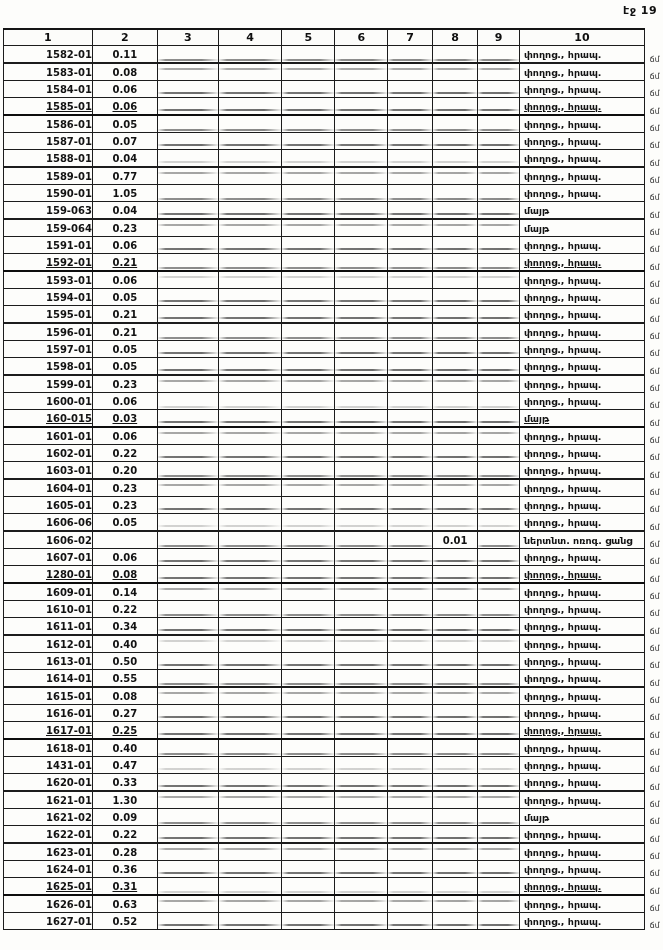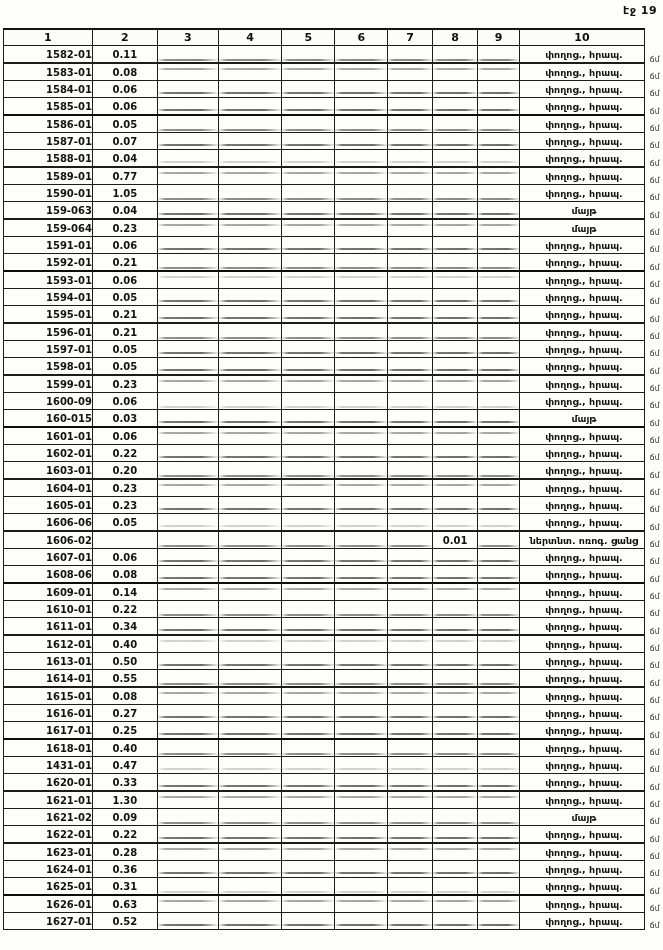--- a/index.html
+++ b/index.html
@@ -23,40 +23,40 @@
     background:#fcfcfa;
   }
   .registry td{
     border:1px solid #1c1c1c;
     font-size:10px;font-weight:700;color:#121212;
     height:16px;padding:0;white-space:nowrap;overflow:hidden;
     background:#fdfdfb;
   }
   .registry td.c1{padding-left:6px;text-align:right;}
   .registry td.c2{text-align:center;}
-  .registry td.c10{padding-left:4px;text-align:center;font-size:9.5px;}
+  .registry td.c10{padding-left:4px;text-align:left;font-size:9.5px;}
   .registry td.note{
     border:none;background:transparent;
     font-size:8px;font-weight:400;color:#2e2e2e;
     padding-left:5px;vertical-align:bottom;
     transform:rotate(-2deg);
   }
   
   .registry td.mid{position:relative;}
   .registry td.mid:empty::after{
     content:"";position:absolute;left:-1px;right:-1px;top:11px;height:1.8px;
     background:linear-gradient(90deg,rgba(20,20,20,0),rgba(20,20,20,.72) 14%,rgba(20,20,20,.78) 72%,rgba(20,20,20,.03));
     opacity:.8;
   }
   .registry tr:nth-child(3n+2) td.mid:empty::after{top:4px;opacity:.5;}
   .registry tr:nth-child(4n+1) td.mid:empty::after{top:13px;opacity:.65;}
   .registry tr:nth-child(7n) td.mid:empty::after{opacity:.25;}
   
   .registry tr:nth-child(3n+1) td:not(.note){border-bottom-width:2px;}
-  .registry tr:nth-child(9n+4) td:not(.note){border-bottom-color:#0d0d0d;}
+  .registry tr:nth-child(9n+4) td:not(.note){border-bottom-color:#0d0d0d;text-decoration:underline;}
 </style>
 </head>
 <body>
 
 <div class="page-label">էջ 19</div>
 
 <table class="registry">
   <colgroup>
     <col style="width:89px">
       <col style="width:65px">
@@ -340,21 +340,21 @@
     <td class="mid"></td>
     <td class="mid"></td>
     <td class="mid"></td>
     <td class="mid"></td>
     <td class="mid c2"></td>
     <td class="mid"></td>
     <td class="c10">փողոց., հրապ.</td>
     <td class="note">ճմ</td>
   </tr>
       <tr>
-    <td class="c1">1600-09</td>
+    <td class="c1">1600-01</td>
     <td class="c2">0.06</td>
     <td class="mid"></td>
     <td class="mid"></td>
     <td class="mid"></td>
     <td class="mid"></td>
     <td class="mid"></td>
     <td class="mid c2"></td>
     <td class="mid"></td>
     <td class="c10">փողոց., հրապ.</td>
     <td class="note">ճմ</td>
@@ -470,21 +470,21 @@
     <td class="mid"></td>
     <td class="mid"></td>
     <td class="mid"></td>
     <td class="mid"></td>
     <td class="mid c2"></td>
     <td class="mid"></td>
     <td class="c10">փողոց., հրապ.</td>
     <td class="note">ճմ</td>
   </tr>
       <tr>
-    <td class="c1">1608-06</td>
+    <td class="c1">1280-01</td>
     <td class="c2">0.08</td>
     <td class="mid"></td>
     <td class="mid"></td>
     <td class="mid"></td>
     <td class="mid"></td>
     <td class="mid"></td>
     <td class="mid c2"></td>
     <td class="mid"></td>
     <td class="c10">փողոց., հրապ.</td>
     <td class="note">ճմ</td>

